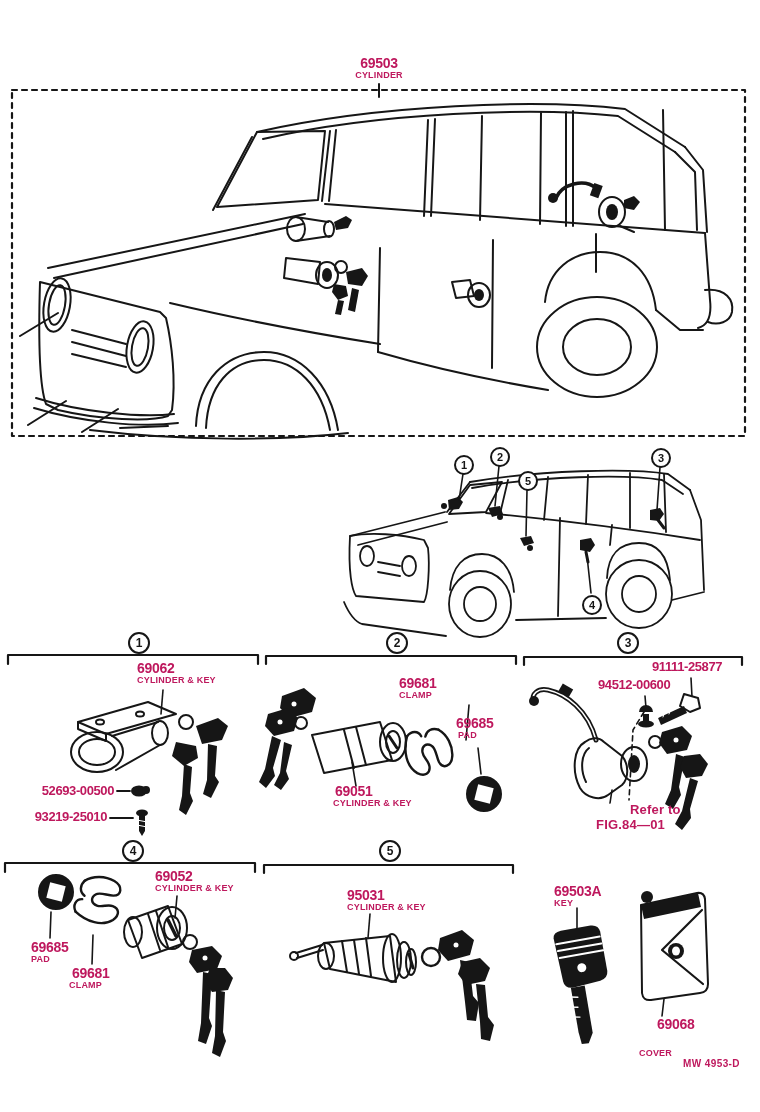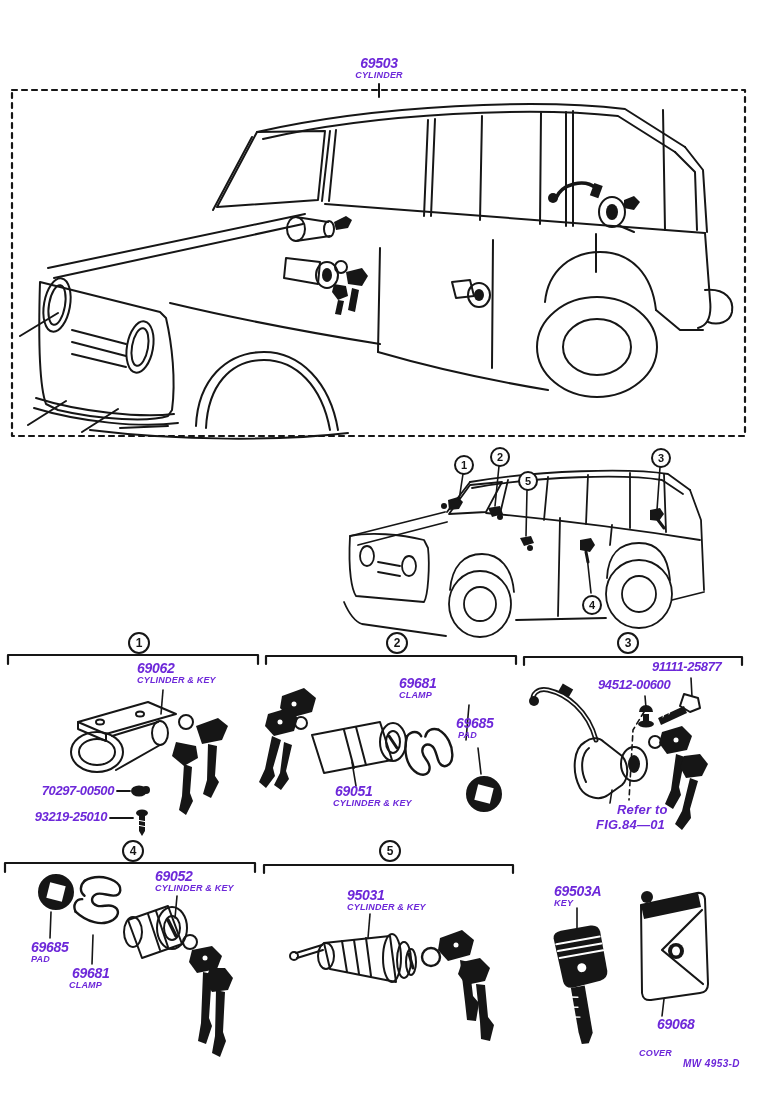--- a/index.html
+++ b/index.html
@@ -1,19 +1,19 @@
 <!DOCTYPE html>
 <html><head>
 <meta charset="utf-8">
 <style>
   html,body{margin:0;padding:0;}
   body{width:760px;height:1112px;position:relative;background:#ffffff;
        font-family:"Liberation Sans", sans-serif;color:#161616;overflow:hidden;}
   #art{position:absolute;left:0;top:0;width:760px;height:1112px;z-index:1;}
-  .lbl{position:absolute;z-index:2;font-weight:700;line-height:1.08;white-space:nowrap;color:#6d28d9;font-style:italic;}
+  .lbl{position:absolute;z-index:2;font-weight:700;line-height:1.08;white-space:nowrap;color:#be185d;}
   .pno{font-size:14px;letter-spacing:-0.3px;}
   .pno-sm{font-size:13px;letter-spacing:-0.4px;}
   .pname{font-size:9px;letter-spacing:0.2px;text-align:center;}
   .note{font-size:13px;letter-spacing:0.2px;}
   .doc{font-size:10px;letter-spacing:0.4px;}
   .ralign{text-align:right;}
   .center{text-align:center;}
   .circle{position:absolute;z-index:2;width:18px;height:18px;border:2px solid #161616;border-radius:50%;
           display:flex;align-items:center;justify-content:center;font-size:12px;font-weight:700;
           background:#fff;color:#161616;}
@@ -321,33 +321,33 @@
 <div class="circle sm" style="left:582px;top:595px;">4</div>
 
 <div class="circle" style="left:128px;top:632px;">1</div>
 <div class="circle" style="left:386px;top:632px;">2</div>
 <div class="circle" style="left:617px;top:632px;">3</div>
 <div class="circle" style="left:122px;top:840px;">4</div>
 <div class="circle" style="left:379px;top:840px;">5</div>
 
 <div class="lbl pno" style="left:137px;top:661px;">69062</div>
 <div class="lbl pname" style="left:137px;top:676px;">CYLINDER &amp; KEY</div>
-<div class="lbl pno-sm ralign" style="left:6px;top:784px;width:108px;">70297-00500</div>
+<div class="lbl pno-sm ralign" style="left:6px;top:784px;width:108px;">52693-00500</div>
 <div class="lbl pno-sm ralign" style="left:6px;top:810px;width:101px;">93219-25010</div>
 
 <div class="lbl pno" style="left:399px;top:676px;">69681</div>
 <div class="lbl pname" style="left:399px;top:691px;">CLAMP</div>
 <div class="lbl pno" style="left:456px;top:716px;">69685</div>
 <div class="lbl pname" style="left:458px;top:731px;">PAD</div>
 <div class="lbl pno" style="left:335px;top:784px;">69051</div>
 <div class="lbl pname" style="left:333px;top:799px;">CYLINDER &amp; KEY</div>
 
 <div class="lbl pno-sm" style="left:652px;top:660px;">91111-25877</div>
 <div class="lbl pno-sm" style="left:598px;top:678px;">94512-00600</div>
-<div class="lbl note" style="left:597px;top:803px;padding-left:20px;">Refer  to</div>
+<div class="lbl note" style="left:610px;top:803px;padding-left:20px;">Refer  to</div>
 <div class="lbl note" style="left:596px;top:818px;">FIG.84—01</div>
 
 <div class="lbl pno" style="left:31px;top:940px;">69685</div>
 <div class="lbl pname" style="left:31px;top:955px;">PAD</div>
 <div class="lbl pno" style="left:72px;top:966px;">69681</div>
 <div class="lbl pname" style="left:69px;top:981px;">CLAMP</div>
 <div class="lbl pno" style="left:155px;top:869px;">69052</div>
 <div class="lbl pname" style="left:155px;top:884px;">CYLINDER &amp; KEY</div>
 
 <div class="lbl pno" style="left:347px;top:888px;">95031</div>

